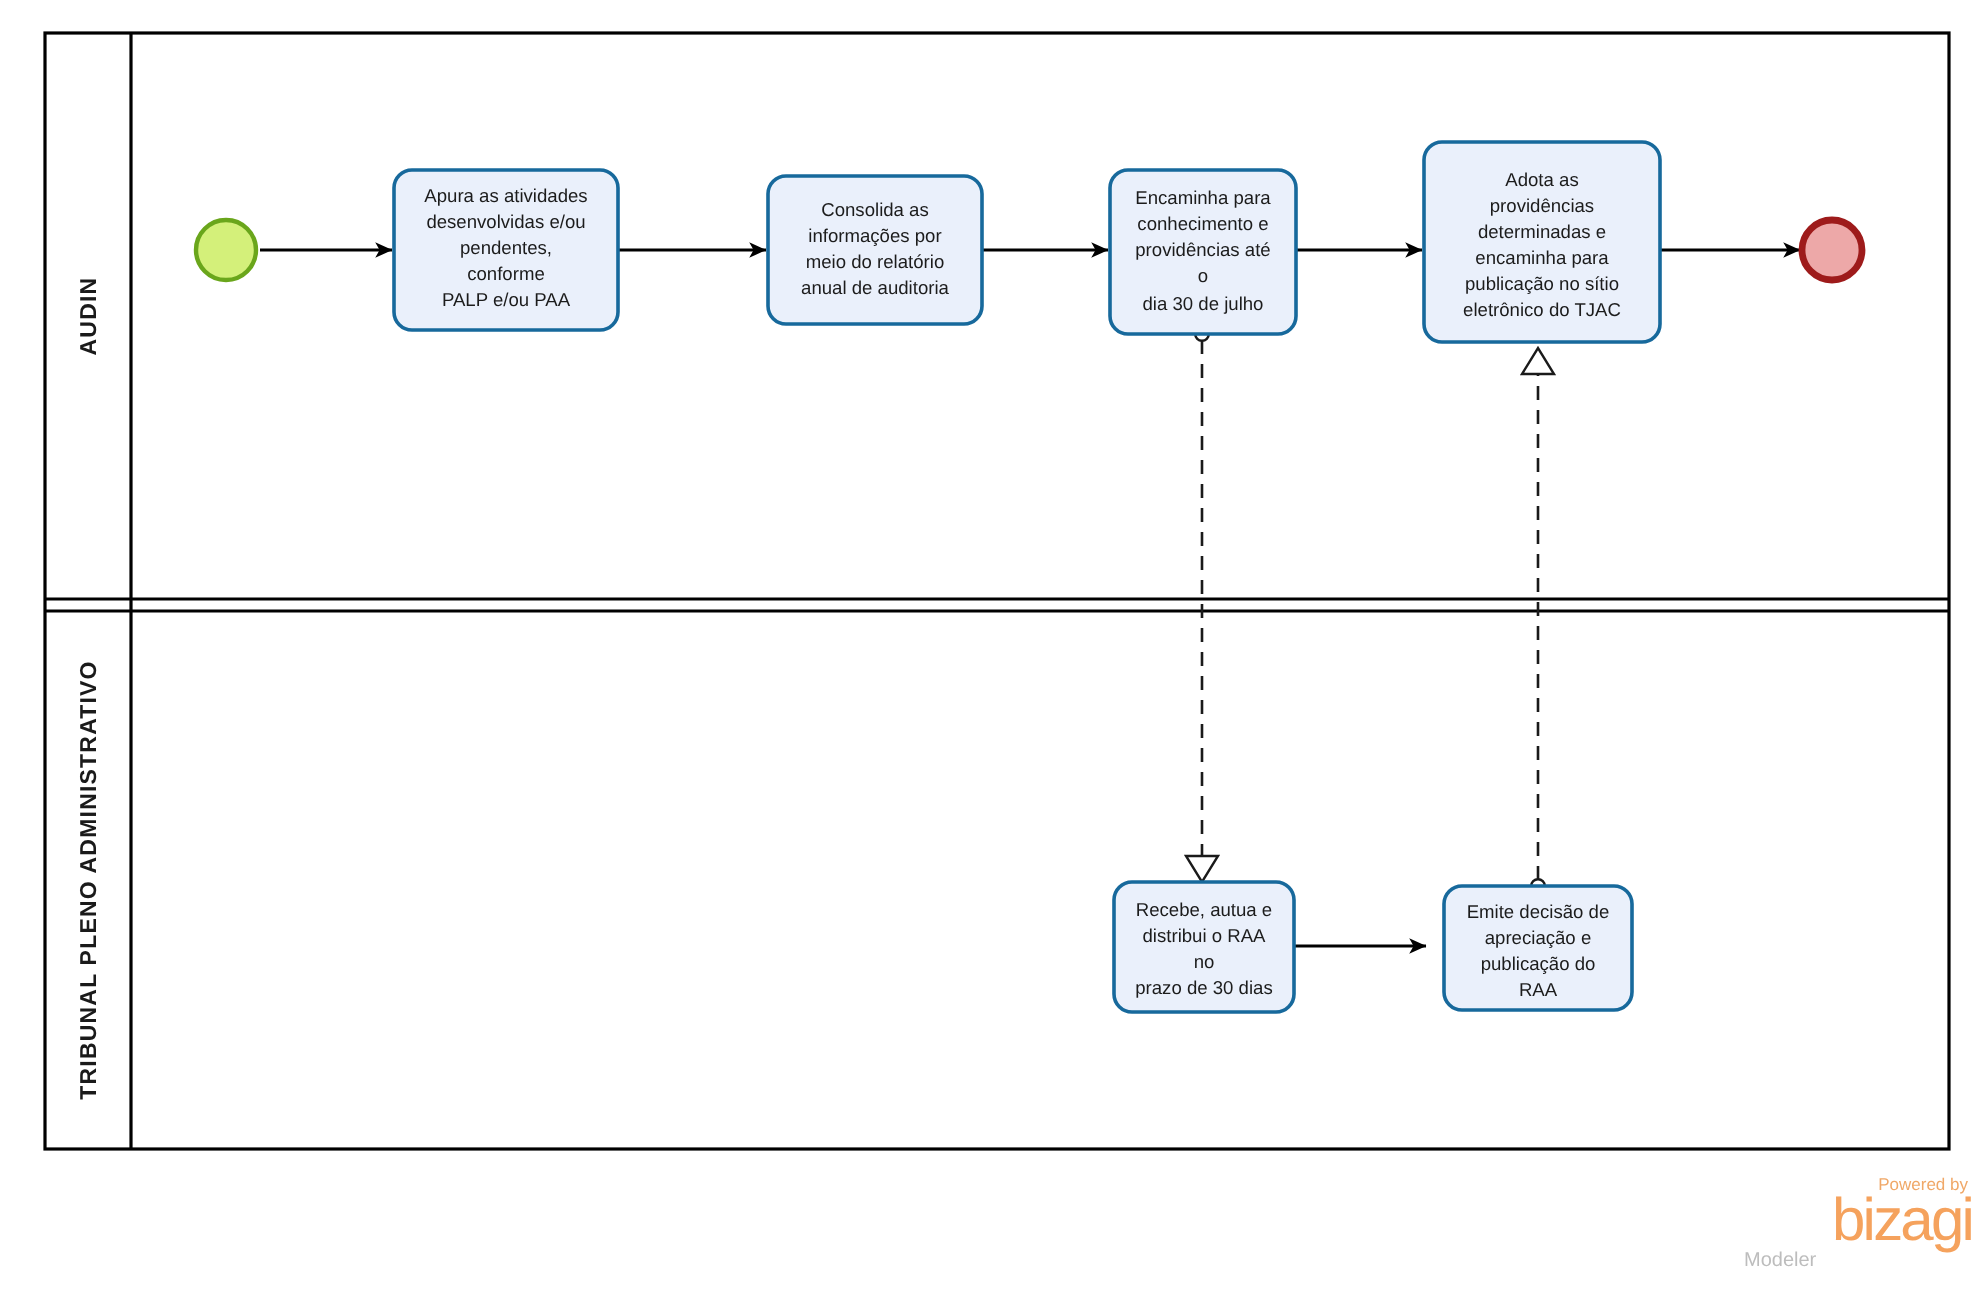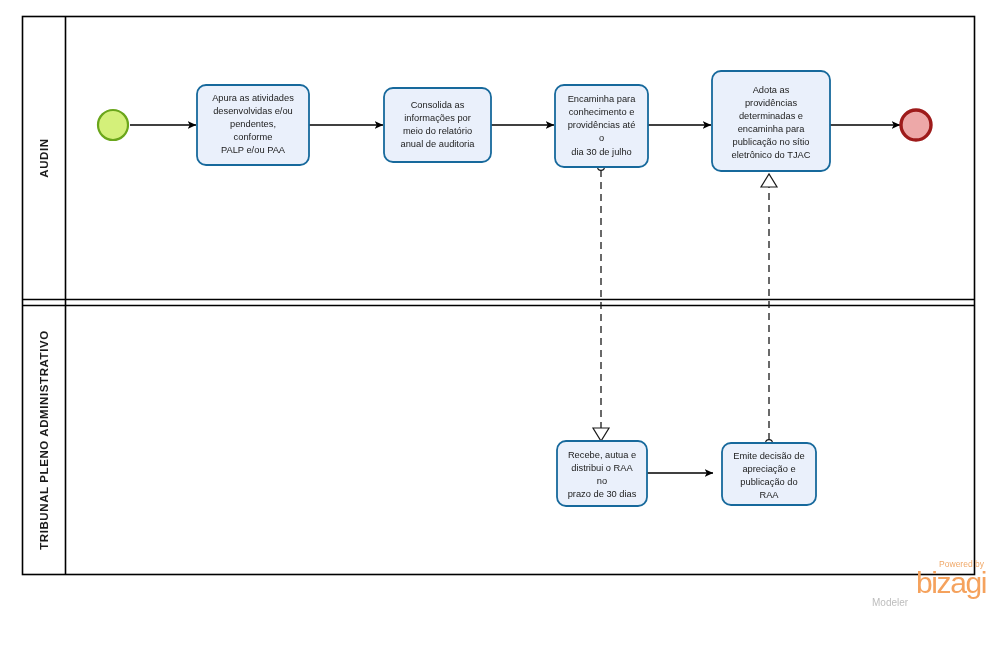--- a/index.html
+++ b/index.html
@@ -91,21 +91,21 @@
     stroke: #1a1a1a;
     stroke-width: 1.2;
   }
   .seq-head {
     fill: #000000;
   }
   
   #bizagi-logo {
     position: absolute;
     right: 8px;
-    bottom: 34px;
+    bottom: 6px;
     width: 118px;
     text-align: right;
     user-select: none;
   }
   #bizagi-powered {
     font-family: "Liberation Sans", sans-serif;
     font-size: 8.5px;
     color: #f0a868;
     line-height: 1;
     margin: 0 2px 1px 0;

